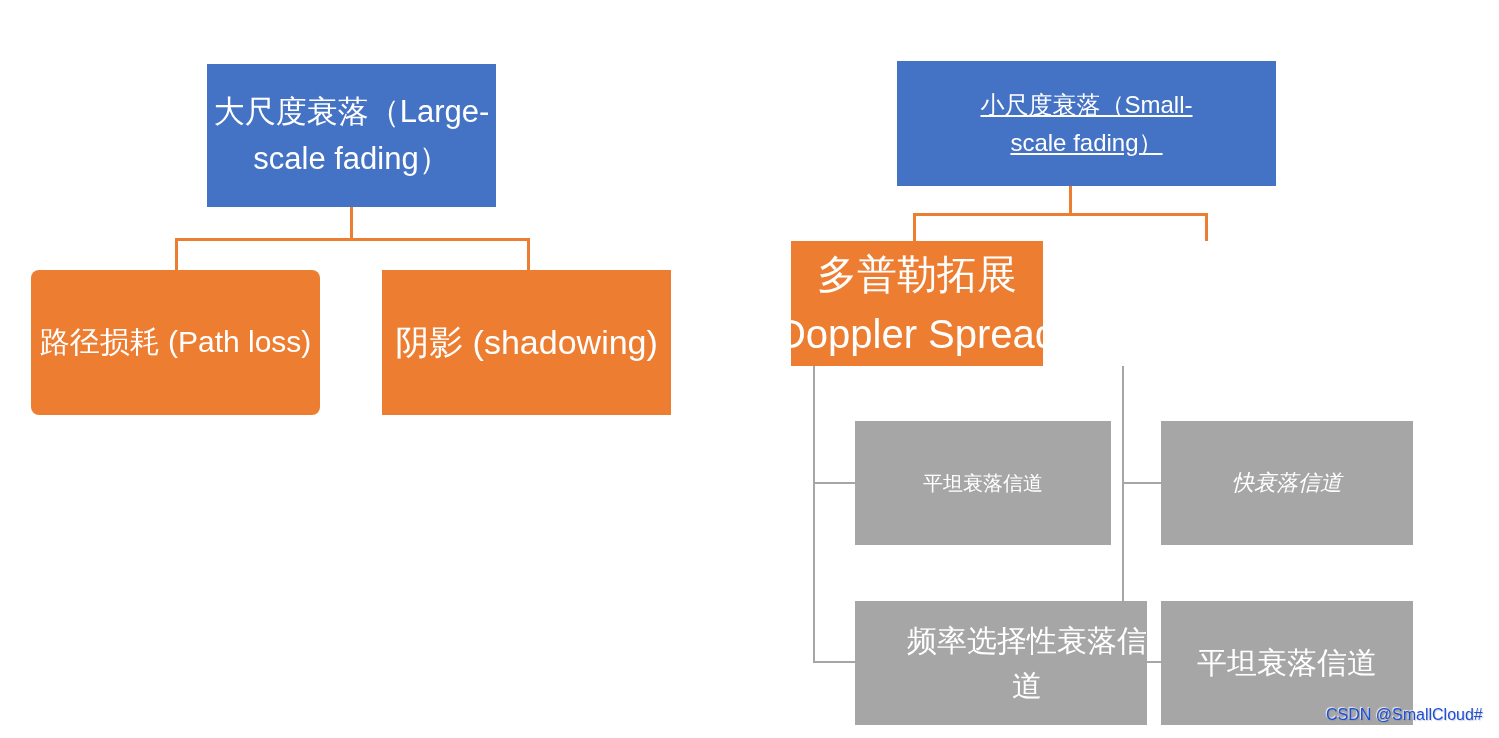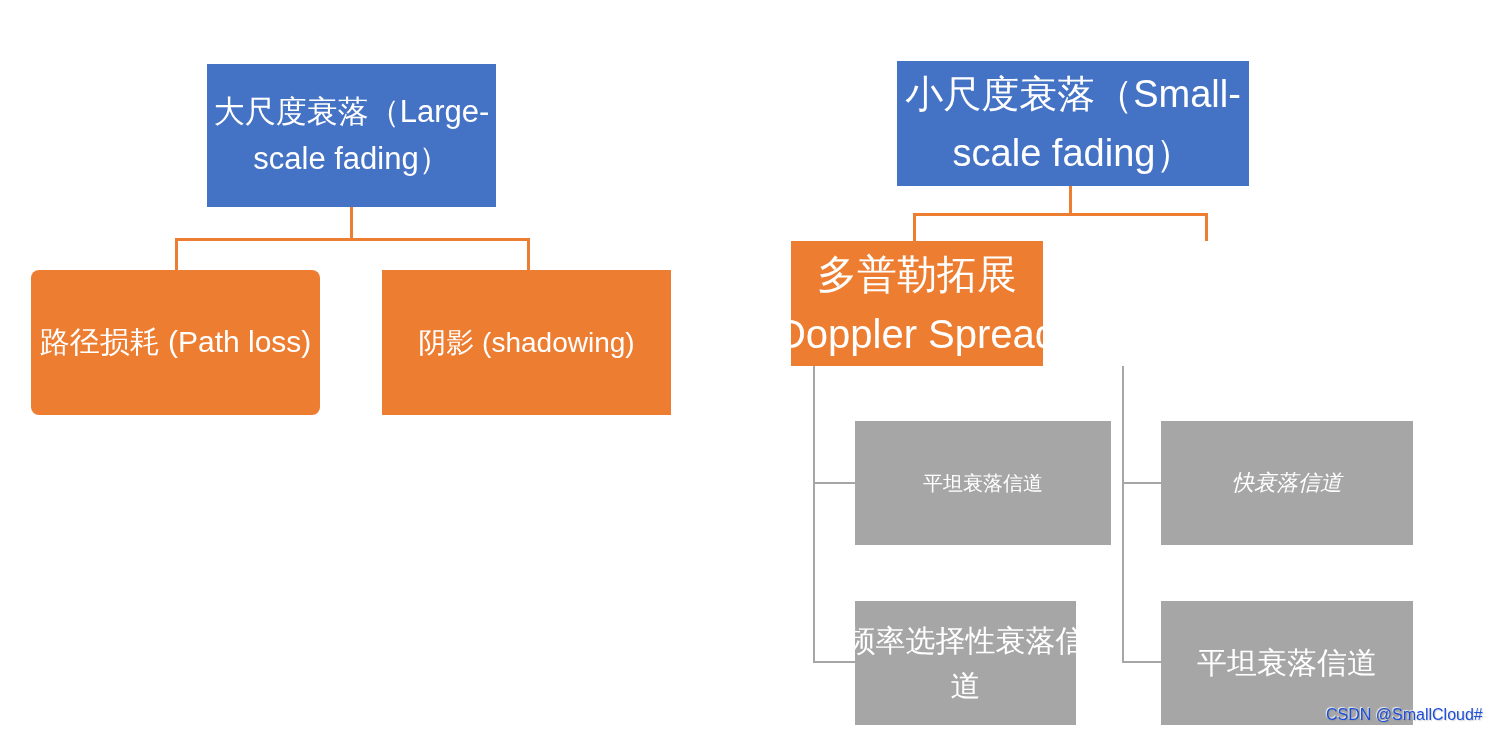--- a/index.html
+++ b/index.html
@@ -52,25 +52,25 @@
 
   <div class="seg orange" style="left:350px; top:207px; width:3px; height:31px;"></div>
   <div class="seg orange" style="left:175px; top:238px; width:355px; height:3px;"></div>
   <div class="seg orange" style="left:175px; top:238px; width:3px; height:32px;"></div>
   <div class="seg orange" style="left:527px; top:238px; width:3px; height:32px;"></div>
 
   <div class="node orange" style="left:31px; top:270px; width:289px; height:145px; font-size:30px;border-radius:8px;">
     <div>路径损耗 (Path loss)</div>
   </div>
 
-  <div class="node orange" style="left:382px; top:270px; width:289px; height:145px; font-size:28px;">
+  <div class="node orange" style="left:382px; top:270px; width:289px; height:145px; font-size:34px;">
     <div>阴影 (shadowing)</div>
   </div>
 
-  <div class="node blue" style="left:897px; top:61px; width:352px; height:125px; font-size:38px; line-height:1.55;">
+  <div class="node blue" style="left:897px; top:61px; width:379px; height:125px; font-size:24px; line-height:1.55;text-decoration:underline;">
     <div>小尺度衰落（Small-<br>scale fading）</div>
   </div>
 
   <div class="seg orange" style="left:1069px; top:186px; width:3px; height:27px;"></div>
   <div class="seg orange" style="left:913px; top:213px; width:295px; height:3px;"></div>
   <div class="seg orange" style="left:913px; top:213px; width:3px; height:28px;"></div>
   <div class="seg orange" style="left:1205px; top:213px; width:3px; height:28px;"></div>
 
   <div class="node orange" style="left:791px; top:241px; width:252px; height:125px; font-size:40px; line-height:1.5;">
     <div>多普勒拓展<br>(Doppler Spread)</div>
@@ -86,21 +86,21 @@
   <div class="seg gray" style="left:1122px; top:661px; width:39px; height:2px;"></div>
 
   <div class="node gray" style="left:855px; top:421px; width:256px; height:124px; font-size:20px;">
     <div>平坦衰落信道</div>
   </div>
 
   <div class="node gray" style="left:1161px; top:421px; width:252px; height:124px; font-size:22px;font-style:italic;">
     <div>快衰落信道</div>
   </div>
 
-  <div class="node gray" style="left:855px; top:601px; width:221px; height:124px; font-size:30px; line-height:1.5;">
+  <div class="node gray" style="left:855px; top:601px; width:292px; height:124px; font-size:30px; line-height:1.5;justify-content:flex-end;">
     <div>频率选择性衰落信<br>道</div>
   </div>
 
   <div class="node gray" style="left:1161px; top:601px; width:252px; height:124px; font-size:30px;">
     <div>平坦衰落信道</div>
   </div>
 
   <div class="watermark" style="left:1326px; top:706px;">CSDN @SmallCloud#</div>
 
 </div>

